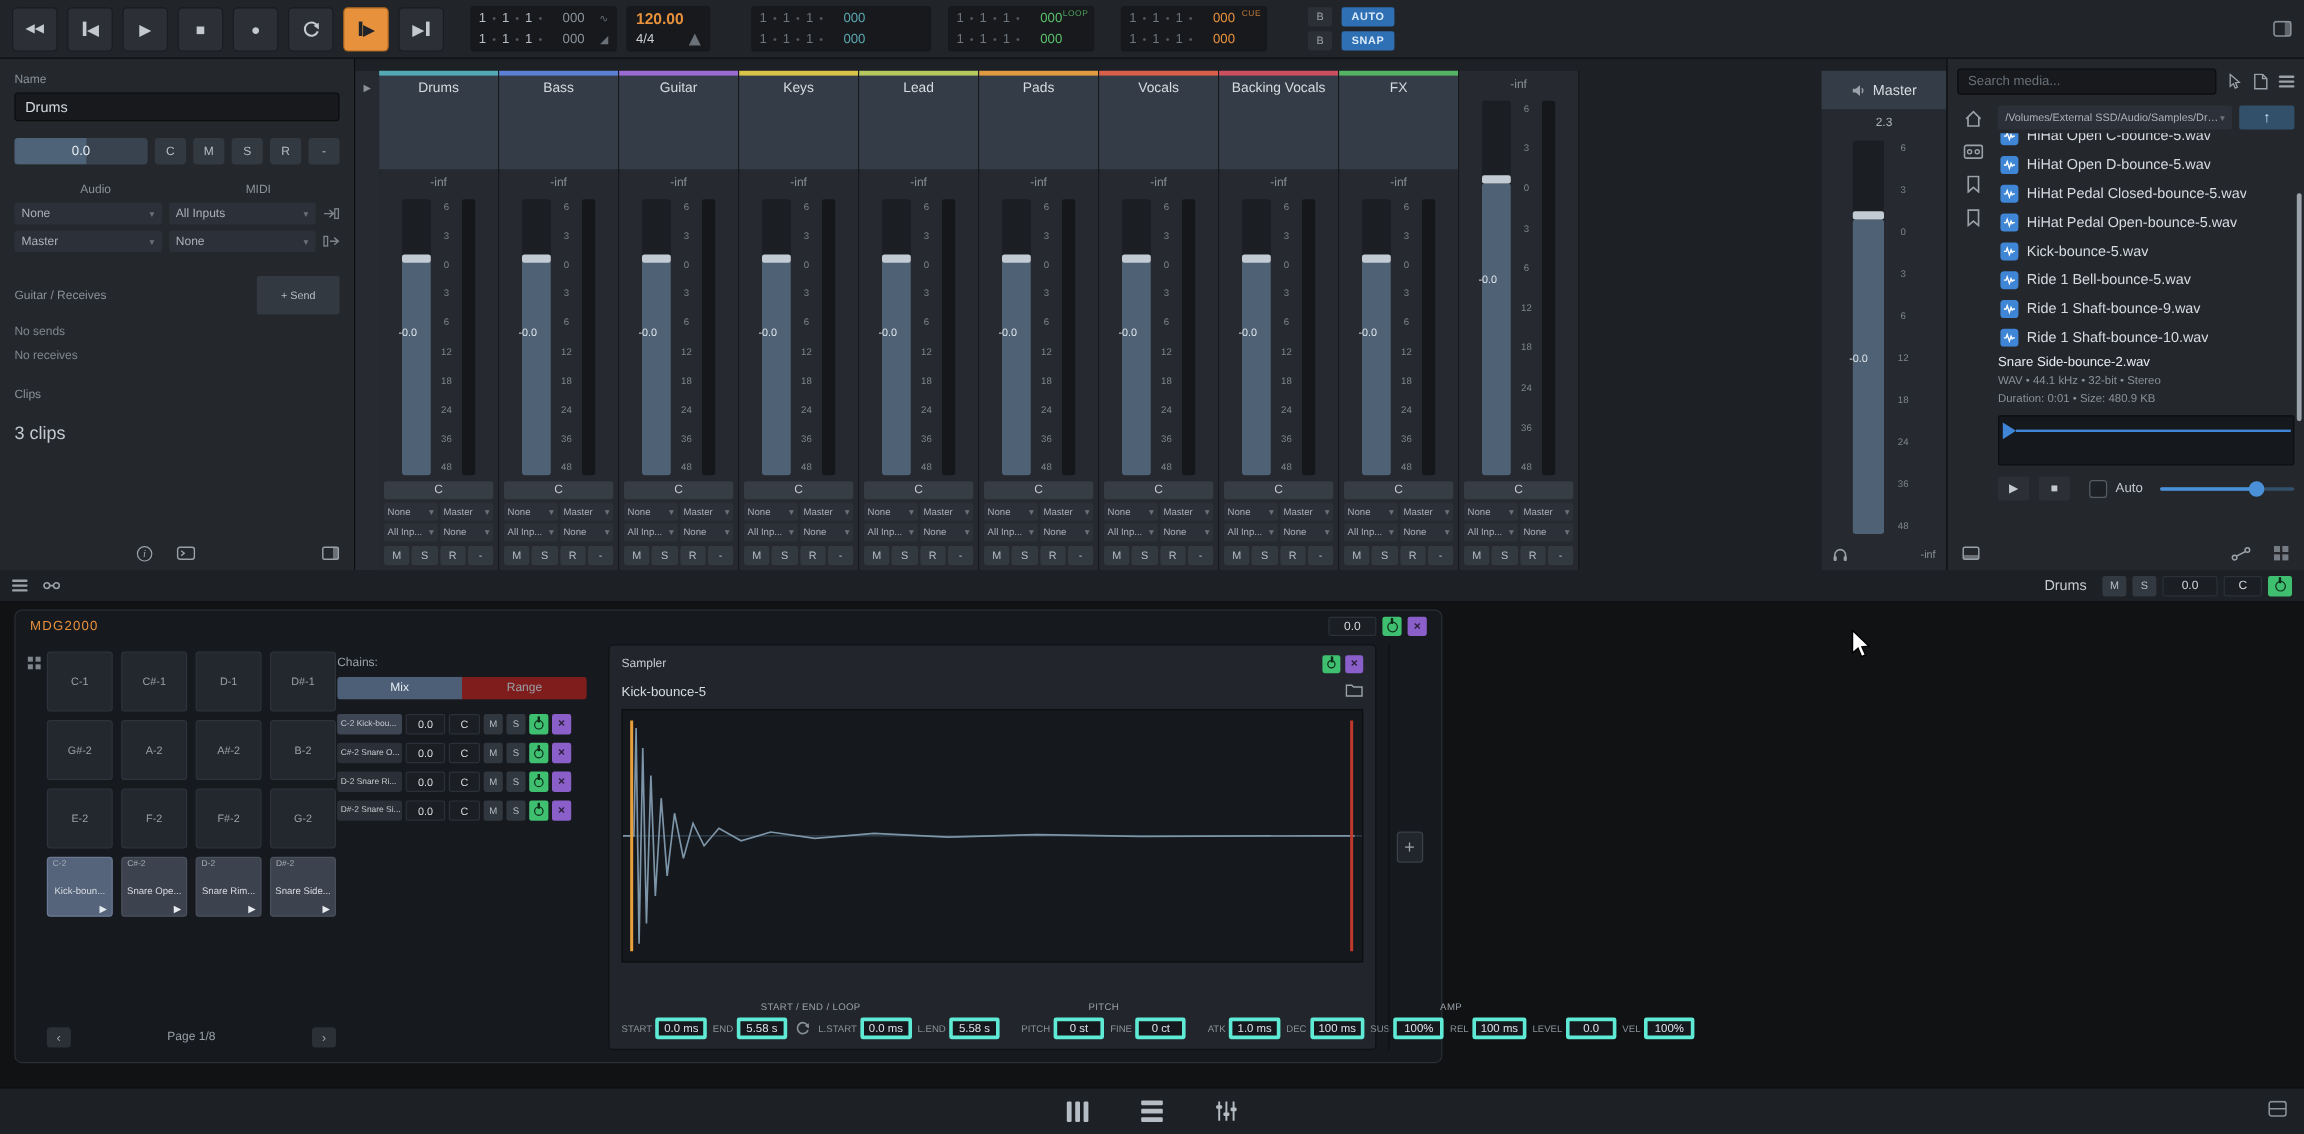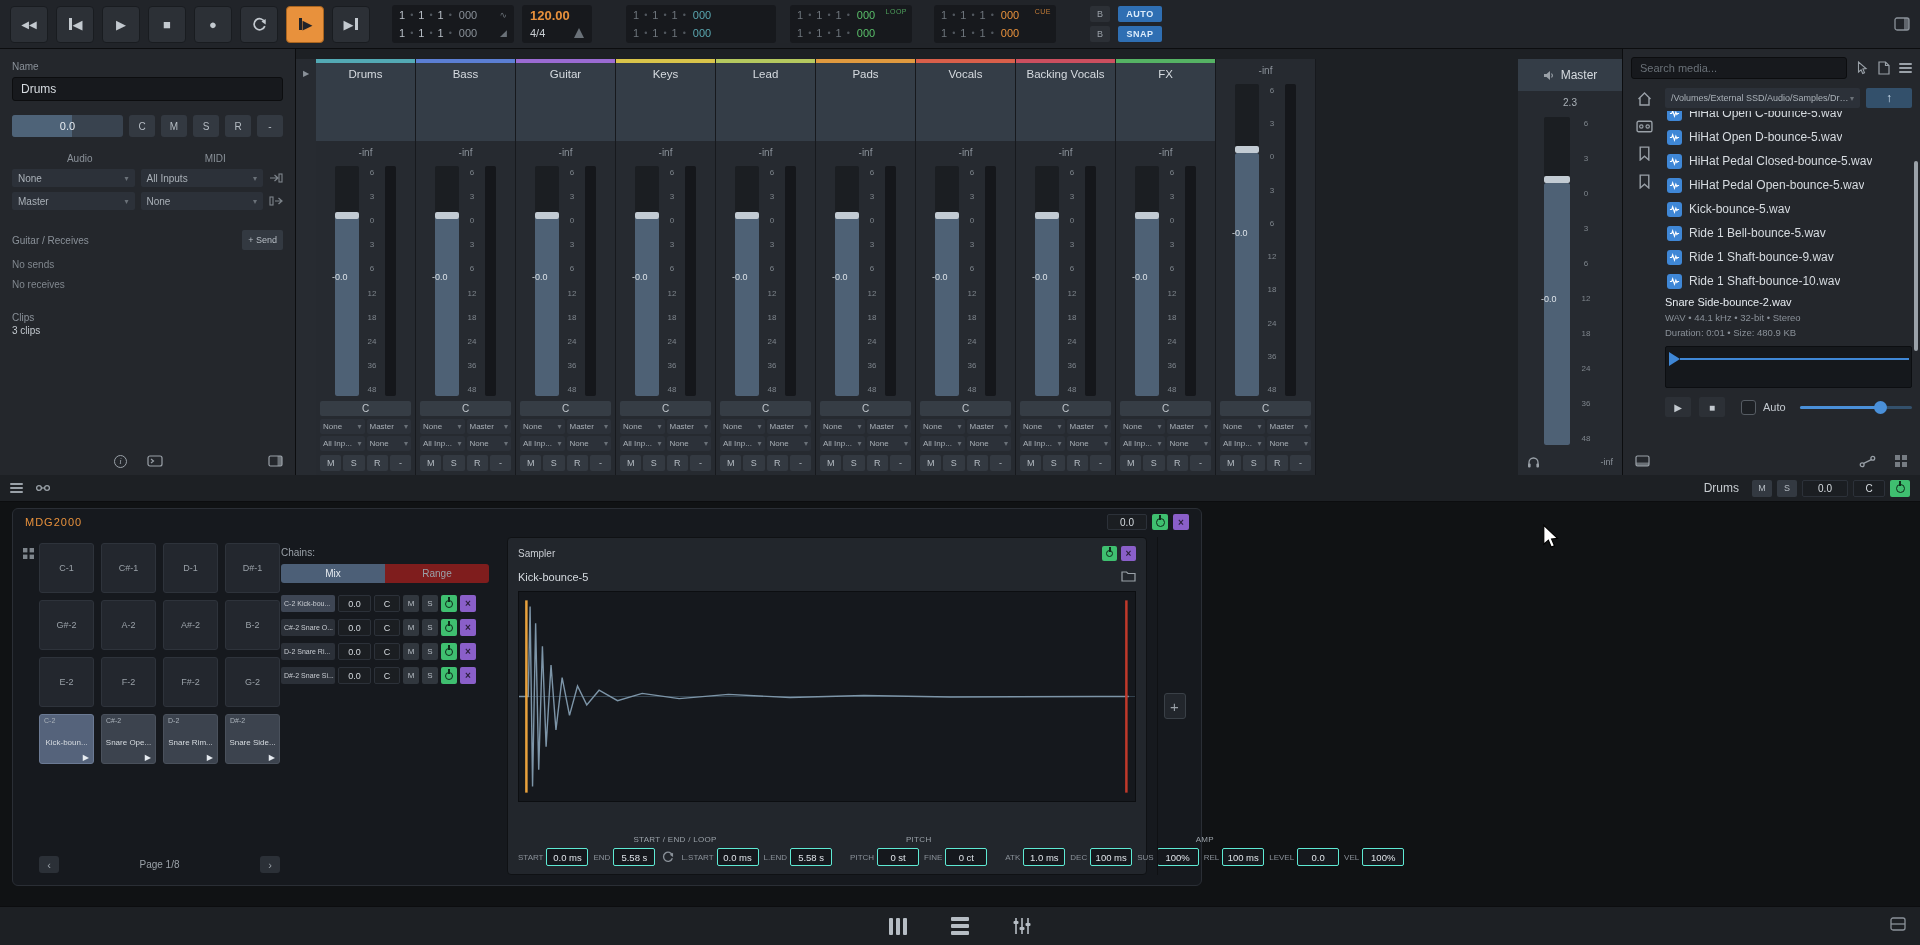--- a/index.html
+++ b/index.html
@@ -8,21 +8,21 @@
 
   
   #toolbar{position:absolute;left:0;top:0;width:1920px;height:49px;background:#212429;border-bottom:1px solid #0c0d0f;display:flex;align-items:center;padding:0 10px;gap:8px}
   .tbtn{width:38px;height:37px;background:#2c3036;border:1px solid #191c20;border-radius:4px;display:flex;align-items:center;justify-content:center;color:#c3c9cf;font-size:13px;flex:none;cursor:default}
   .tbtn.orange{background:#e8913c;color:#202329;border-color:#a8641f}
   .tbtn .bar{width:3px;height:12px;background:currentColor;display:inline-block;margin:0 1px}
   .disp{height:38px;background:#17191d;border-radius:3px;padding:3px 7px;display:flex;flex-direction:column;justify-content:space-between;position:relative;flex:none}
   .w122{width:122px}.w150{width:150px}
   .disp-row{display:flex;align-items:center;gap:5px;font-size:11px;height:14px}
   .disp-row .sep{color:#51575e;font-size:9px}
-  .disp-row .tick{margin-left:2px}
+  .disp-row .tick{margin-left:12px}
   .disp-row .disp-icon{margin-left:auto;color:#6a7178;font-size:9px}
   .disp-label{position:absolute;right:5px;top:3px;font-size:7px;letter-spacing:.5px;opacity:.8}
   #tempo-box{width:70px;height:38px;background:#17191d;border-radius:3px;padding:3px 8px;display:flex;flex-direction:column;justify-content:space-between;flex:none}
   #tempo-value{color:#e8913c;font-size:13px;font-weight:bold}
   #tempo-sig-row{display:flex;justify-content:space-between;align-items:center;font-size:11px;color:#c8cdd2;height:14px}
   .metronome{width:0;height:0;border-left:5px solid transparent;border-right:5px solid transparent;border-bottom:10px solid #6a7178}
   .mini-stack{display:flex;flex-direction:column;gap:4px;flex:none}
   .bbtn{width:20px;height:16px;background:#2c3036;border-radius:2px;color:#9aa1a8;font-size:9px;display:flex;align-items:center;justify-content:center}
   .blue-btn{width:44px;height:16px;background:#2f6fb3;border-radius:2px;color:#dcecfb;font-size:9px;font-weight:bold;letter-spacing:.5px;display:flex;align-items:center;justify-content:center}
   #toolbar-right-icon{margin-left:auto;color:#8a9199}
@@ -41,24 +41,24 @@
   .vol-slider .fill{position:absolute;left:0;top:0;bottom:0;width:54%;background:#4e6378}
   .vol-slider span{position:relative}
   .small-box{width:26px;height:22px;background:#333941;border-radius:3px;display:flex;align-items:center;justify-content:center;font-size:10px;color:#b6bdc4;flex:none}
   .io-headers{display:flex;margin-top:16px}
   .io-headers div{flex:1;text-align:center;font-size:10px;color:#8a9199}
   .io-row{display:flex;gap:6px;margin-top:5px;align-items:center}
   .io-select{flex:1;height:18px;background:#2c3139;border-radius:2px;display:flex;align-items:center;justify-content:space-between;padding:0 6px;font-size:10px;color:#aab1b8;overflow:hidden;white-space:nowrap}
   .caret{font-size:8px;color:#6a7178;flex:none}
   .io-route-icon{flex:none;color:#7e858c}
   .sends-row{display:flex;justify-content:space-between;align-items:center;margin-top:20px}
-  .send-btn{height:20px;padding:0 6px;background:#333941;border-radius:2px;font-size:9px;color:#b6bdc4;display:flex;align-items:center}
+  .send-btn{height:32px;padding:0 20px;background:#333941;border-radius:2px;font-size:9px;color:#b6bdc4;display:flex;align-items:center}
   .muted-line{font-size:10px;color:#80878e;margin-top:9px}
   .section-label{font-size:10px;color:#8a9199;margin-top:22px}
-  .section-value{font-size:10px;color:#c3c9cf;margin-top:2px}
+  .section-value{font-size:15px;color:#c3c9cf;margin-top:18px}
   #inspector-footer{position:absolute;bottom:0;left:0;right:0;height:28px;display:flex;align-items:center;padding:0 12px;gap:20px}
   .ftr-icon{color:#9aa1a8;display:flex;align-items:center;justify-content:center}
   .circle-i{width:13px;height:13px;border:1px solid #9aa1a8;border-radius:50%;font-size:9px;font-style:italic;font-family:"Liberation Serif",serif;display:flex;align-items:center;justify-content:center}
 
   
   #lane-strip{position:absolute;left:0;top:10px;width:20px;height:416px;background:#272b31;color:#8a9199;font-size:8px;text-align:center;padding-top:10px}
   #channels{position:absolute;left:20px;top:10px;display:flex;height:416px}
   .channel{width:100px;height:416px;background:#262a30;border-right:1px solid #17191d;display:flex;flex-direction:column}
   .ch-header{height:82px;background:#343d47;position:relative;padding-top:9px;flex:none}
   .ch-colorbar{position:absolute;top:0;left:0;right:0;height:4px}
@@ -183,21 +183,21 @@
   #sample-name{font-size:11px;color:#d6dbe0}
   #sample-name-row .folder{margin-left:auto;color:#9aa1a8}
   #waveform{flex:1;margin-top:4px;background:#15181d;border:1px solid #0c0e11;position:relative;min-height:0}
   #waveform svg{position:absolute;inset:0;width:100%;height:100%}
   #sampler-params{height:56px;display:flex;align-items:flex-end;gap:18px;margin-top:8px;flex:none}
   .pgroup{display:flex;flex-direction:column;align-items:center}
   .pgroup-header{font-size:8px;color:#9aa1a8;margin-bottom:4px;letter-spacing:.3px}
   .pgroup-params{display:flex;gap:5px;align-items:flex-end}
   .param{display:flex;align-items:center;gap:3px}
   .param-label{font-size:8px;color:#8a9199}
-  .param-value{min-width:42px;height:18px;background:#15181d;border:1px solid #5eead4;border-radius:2px;font-size:9.5px;color:#dde2e7;display:flex;align-items:center;justify-content:center;padding:0 4px;white-space:nowrap}
+  .param-value{min-width:42px;height:18px;background:#15181d;border:3px solid #5eead4;border-radius:2px;font-size:9.5px;color:#dde2e7;display:flex;align-items:center;justify-content:center;padding:0 4px;white-space:nowrap}
   .loop-toggle{width:16px;height:18px;display:flex;align-items:center;justify-content:center;color:#8a9199}
   #add-device-area{flex:1;border-left:1px solid #0f1114;margin-left:10px;display:flex;align-items:center;justify-content:center}
   #add-device-btn{width:22px;height:26px;border:1px solid #3a4047;border-radius:3px;background:#22262c;color:#9aa1a8;font-size:15px;display:flex;align-items:center;justify-content:center}
 
   
   #bottombar{position:absolute;left:0;bottom:0;width:1920px;height:39px;background:#1d2024;border-top:1px solid #0c0d0f;display:flex;align-items:center;justify-content:center;gap:26px}
   .layout-btn{width:36px;height:26px;display:flex;align-items:center;justify-content:center;color:#b6bdc4}
   .vbars{display:flex;gap:3px}
   .vbars span{width:4px;height:17px;background:#b6bdc4;border-radius:1px}
   .hbars{display:flex;flex-direction:column;gap:3px}

